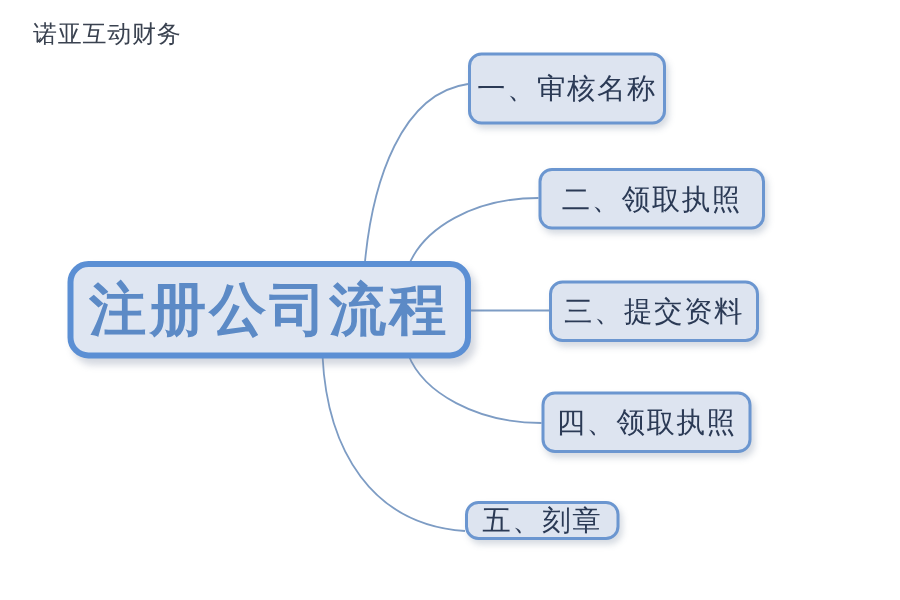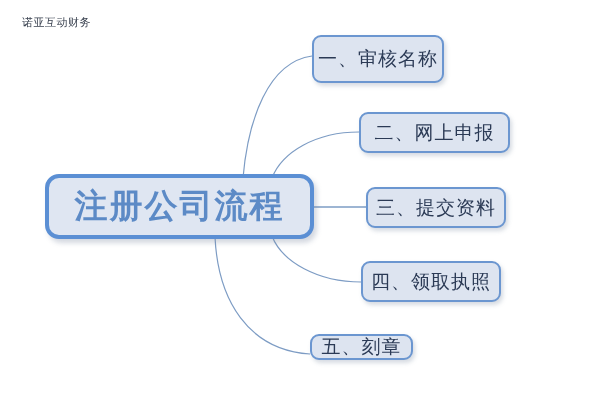--- a/index.html
+++ b/index.html
@@ -19,21 +19,21 @@
     position: relative;
     width: 600px;
     height: 400px;
   }
 
   
   .watermark {
     position: absolute;
     left: 22px;
     top: 13px;
-    font-size: 11px;
+    font-size: 16px;
     line-height: 19px;
     color: #3a4250;
     letter-spacing: 0.5px;
     white-space: nowrap;
   }
 
   
   .connectors {
     position: absolute;
     left: 0;
@@ -62,21 +62,21 @@
     top: 174px;
     width: 269px;
     height: 65px;
     border-width: 4px;
     border-radius: 14px;
     border-color: #5b8fd4;
     background: #dfe6f2;
     box-shadow: 3px 4px 5px rgba(120,135,160,0.32);
   }
   .node-central .node-label {
-    font-size: 33px;
+    font-size: 38px;
     font-weight: bold;
     color: #5c8ac6;
     letter-spacing: 2px;
   }
 
   .node-branch .node-label {
     font-size: 19px;
     color: #2b3a55;
     letter-spacing: 1px;
   }
@@ -109,21 +109,21 @@
 
   <div class="node node-central">
     <span class="node-label">注册公司流程</span>
   </div>
 
   <div class="node node-branch branch-1">
     <span class="node-label">一、审核名称</span>
   </div>
 
   <div class="node node-branch branch-2">
-    <span class="node-label">二、网上申报</span>
+    <span class="node-label">二、领取执照</span>
   </div>
 
   <div class="node node-branch branch-4">
     <span class="node-label">四、领取执照</span>
   </div>
 
   <div class="node node-branch branch-3">
     <span class="node-label">三、提交资料</span>
   </div>
 

